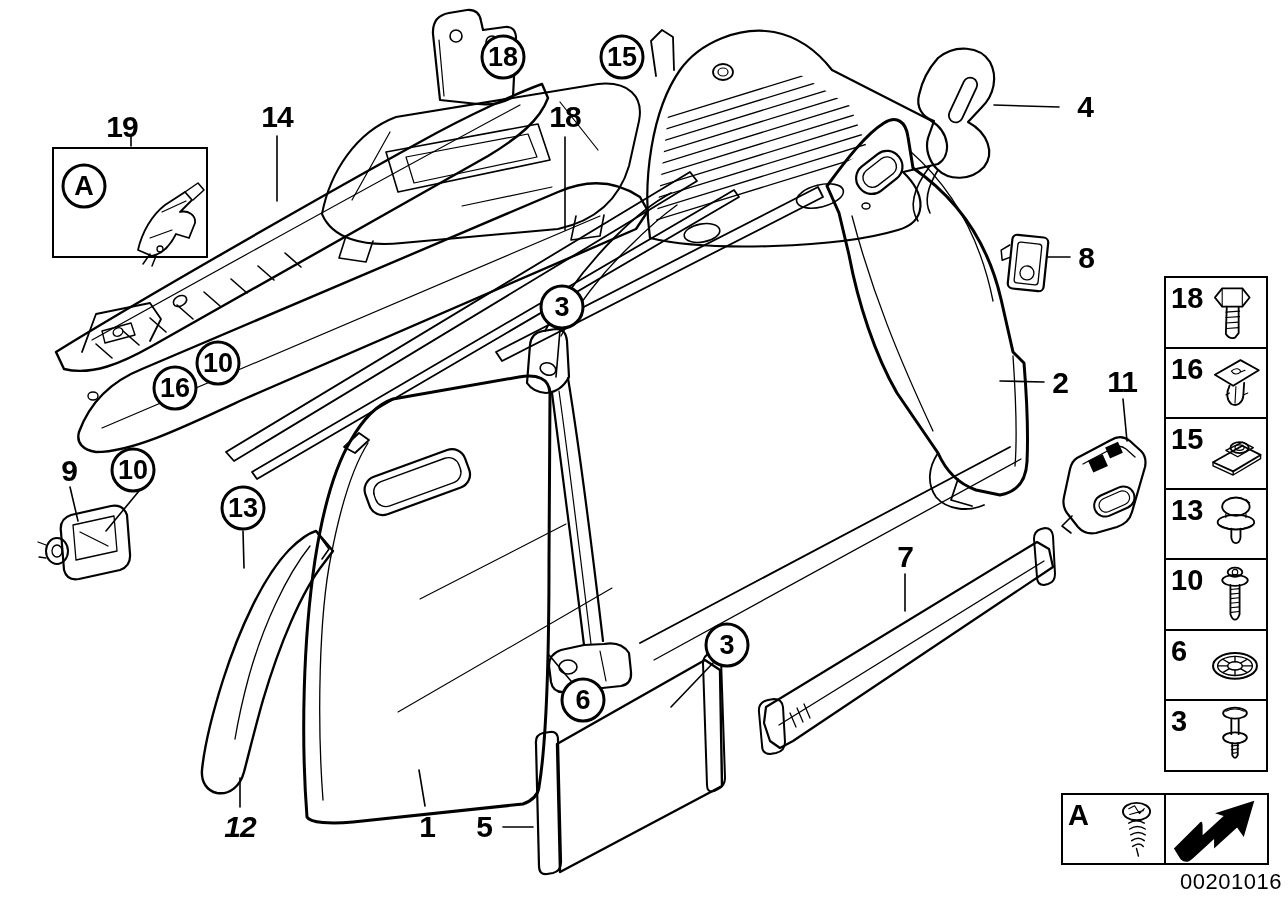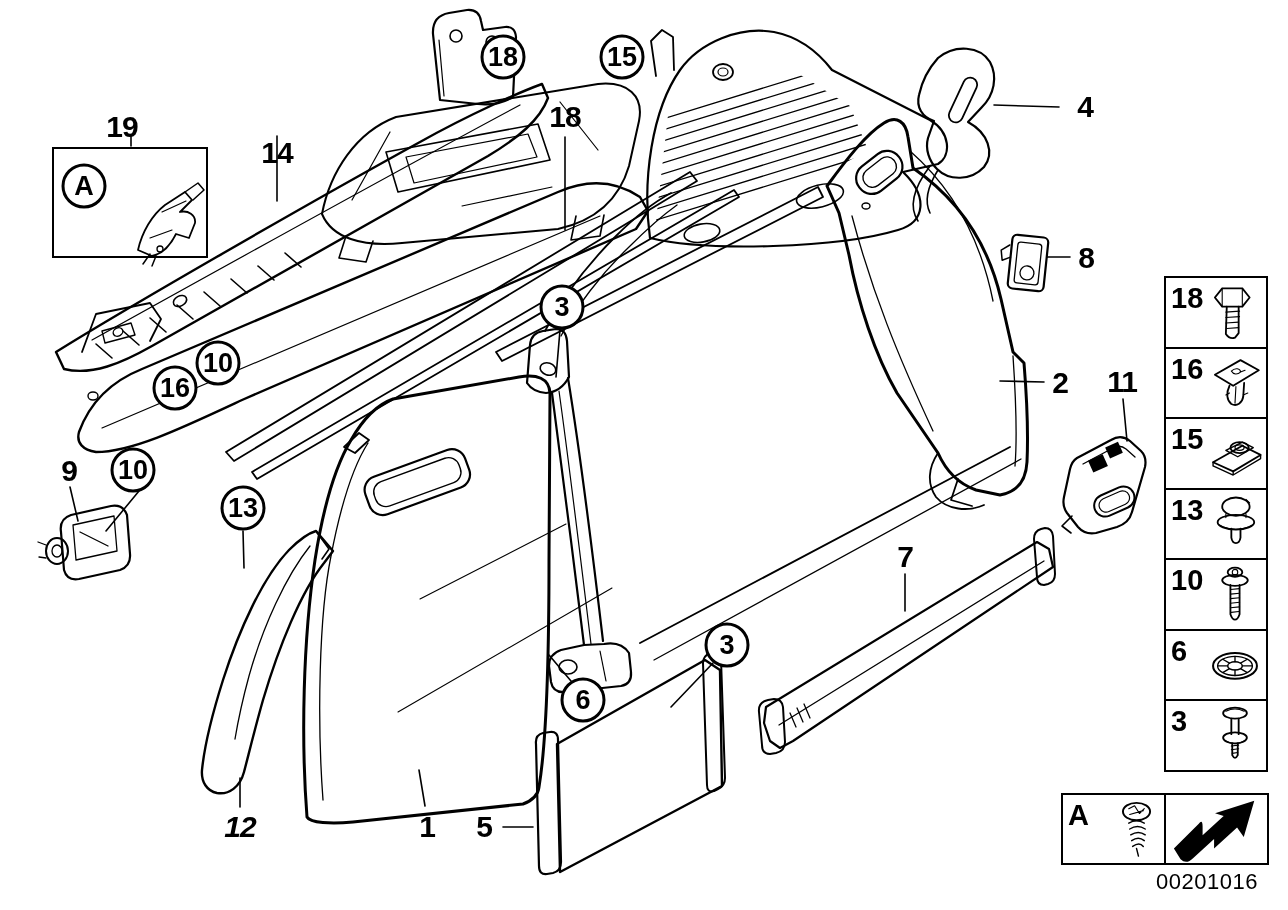--- a/index.html
+++ b/index.html
@@ -29,21 +29,21 @@
   .cell:first-child { margin-top:0; }
   .cell-num { position:absolute; left:5px; top:4px; font-size:29px; font-weight:700; }
   .cell-icon { position:absolute; right:2px; top:50%; transform:translateY(-50%); }
   .footer-a, .footer-arrow {
     position:absolute; top:793px; width:105px; height:72px; border:2.5px solid #000;
     box-sizing:border-box; background:#fff; z-index:4;
   }
   .footer-a { left:1061px; }
   .footer-arrow { left:1163.5px; }
   .image-id {
-    position:absolute; left:1090px; top:869px; width:168px; text-align:right;
+    position:absolute; left:1114px; top:869px; width:168px; text-align:right;
     font-size:22px; letter-spacing:0.5px; z-index:4;
   }
   svg .ln { fill:none; stroke:#000; stroke-linecap:round; stroke-linejoin:round; }
 </style>
 </head>
 <body>
 
 <div class="stage">
 
   <svg class="diagram-svg" width="1288" height="910" viewBox="0 0 1288 910">
@@ -244,21 +244,21 @@
         <path d="M243 531 L244 568"></path>
       <path d="M571 681 L549 655"></path>
         <path d="M713 663 L671 707"></path>
     </g>
   </svg>
 
   <div class="detail-box"></div>
   <div class="co circ" style="left:84px; top:186px;">A</div>
 
   <div class="co plain" style="left:122px;  top:117px;margin-top:10px;">19</div>
-  <div class="co plain" style="left:277px;  top:117px;margin-top:36px;">14</div>
+  <div class="co plain" style="left:277px;  top:117px;">14</div>
   <div class="co plain" style="left:565px;  top:117px;">18</div>
   <div class="co plain" style="left:1085px; top:107px;">4</div>
   <div class="co plain" style="left:1086px; top:258px;">8</div>
   <div class="co plain" style="left:1060px; top:383px;">2</div>
   <div class="co plain" style="left:1122px; top:382px;">11</div>
   <div class="co plain" style="left:69px;   top:471px;">9</div>
   <div class="co plain" style="left:905px;  top:557px;">7</div>
   <div class="co plain" style="left:240px;  top:827px;font-style:italic;">12</div>
   <div class="co plain" style="left:427px;  top:827px;">1</div>
   <div class="co plain" style="left:484px;  top:827px;">5</div>

